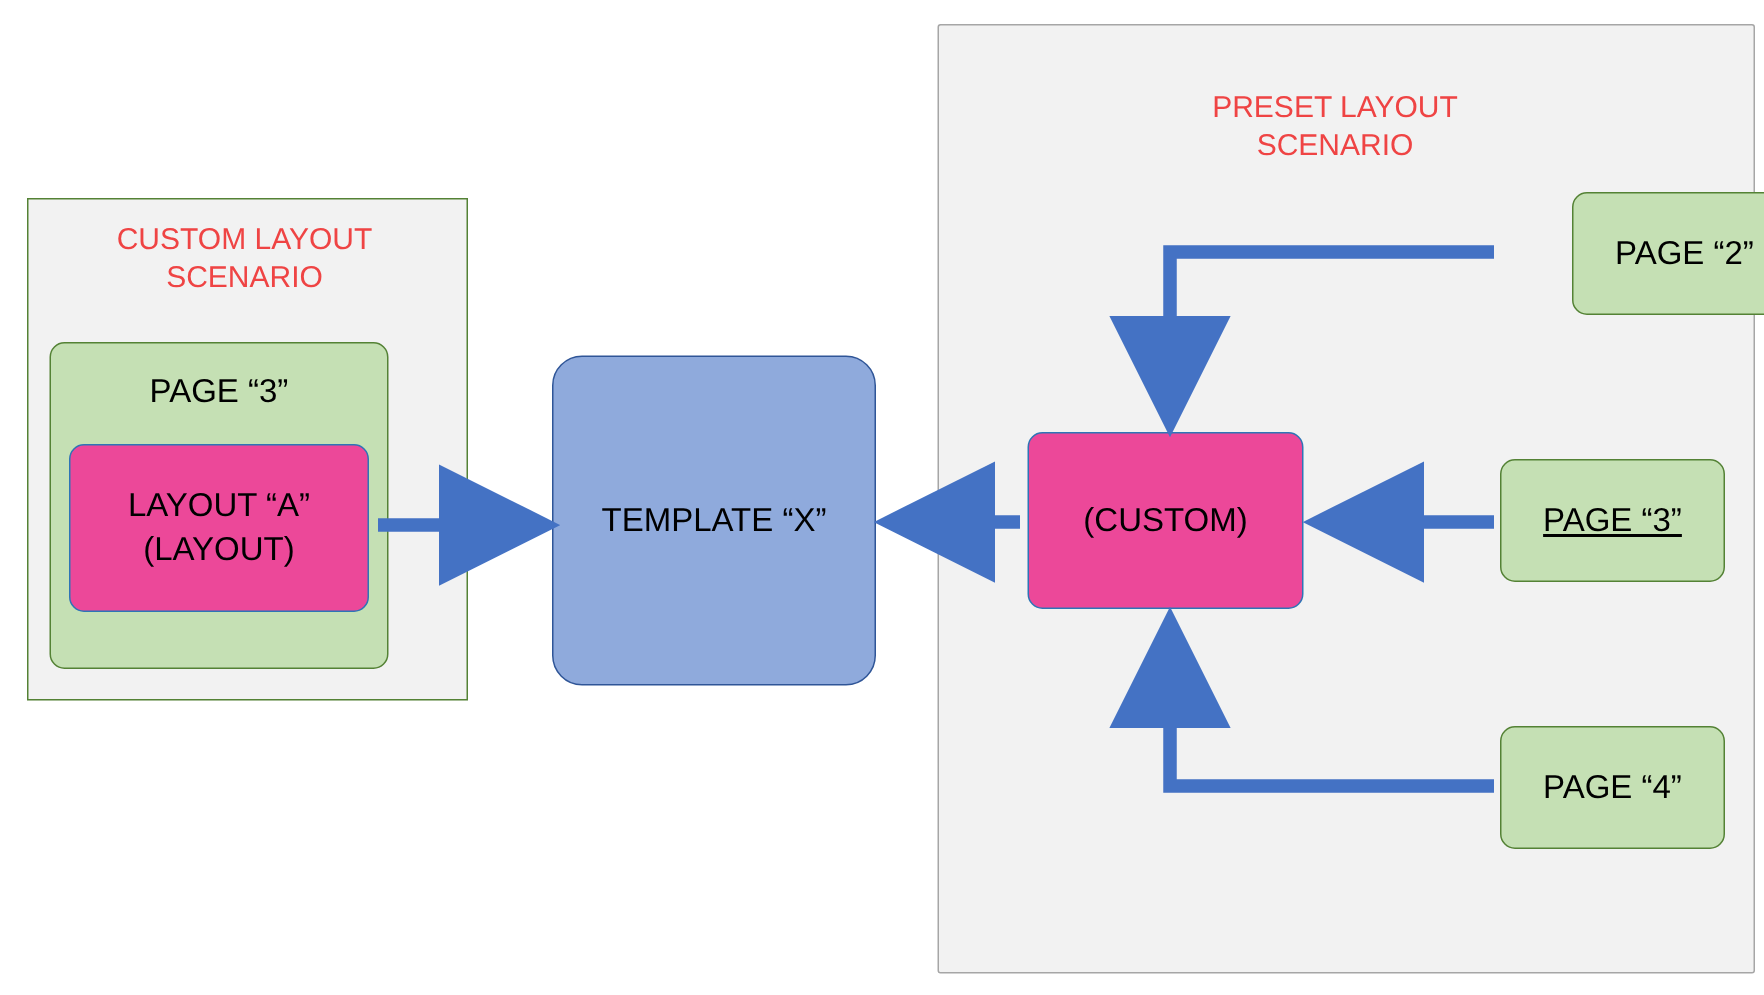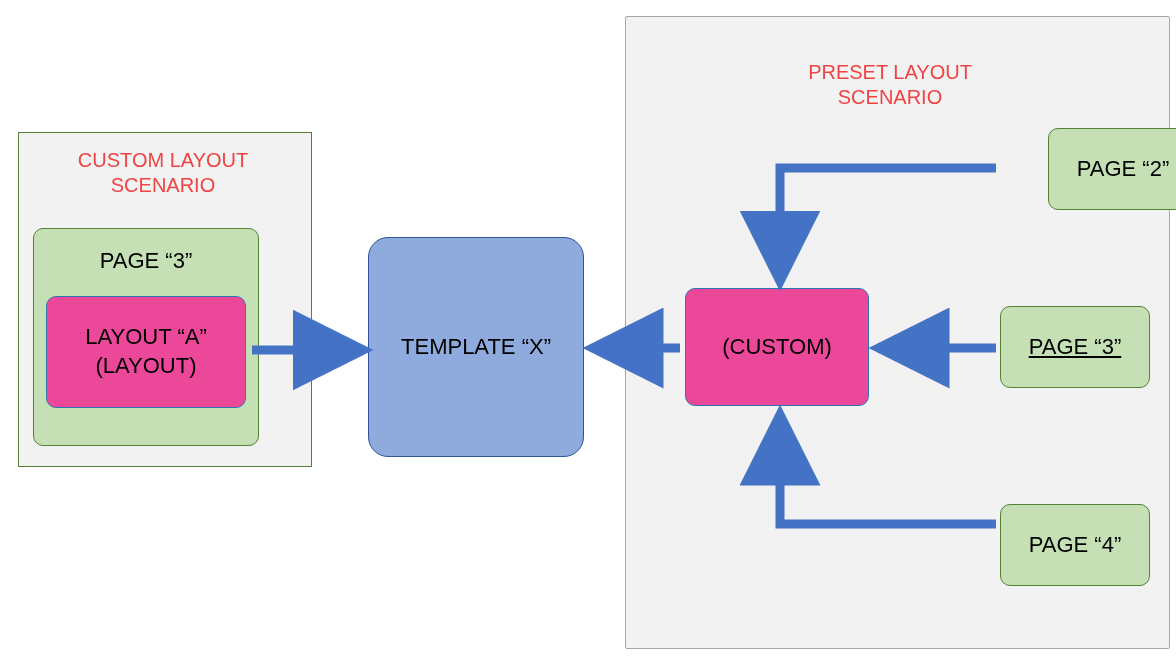--- a/index.html
+++ b/index.html
@@ -102,21 +102,21 @@
   </div>
 
   <div class="box page-box" style="left:1048px; top:128px; width:150px; height:82px;">
     <span>PAGE “2”</span>
   </div>
 
   <div class="box page-box" style="left:1000px; top:306px; width:150px; height:82px;text-decoration:underline;">
     <span>PAGE “3”</span>
   </div>
 
-  <div class="box page-box" style="left:1000px; top:504px; width:150px; height:82px;">
+  <div class="box page-box" style="left:1000px; top:484px; width:150px; height:82px;">
     <span>PAGE “4”</span>
   </div>
 
   <svg class="arrows" viewBox="0 0 1176 663">
     <defs>
       <marker id="ah" viewBox="0 0 12 12" refX="10" refY="6" markerWidth="9" markerHeight="9" orient="auto">
         <path d="M0,0 L12,6 L0,12 Z" fill="#4472c4"></path>
       </marker>
     </defs>
 

